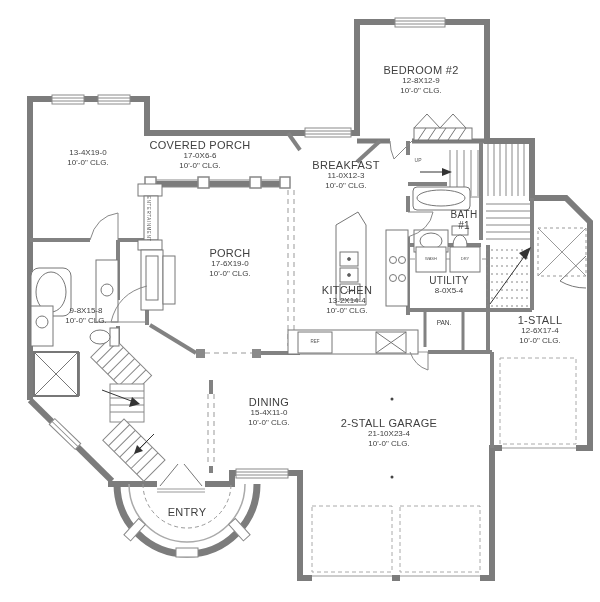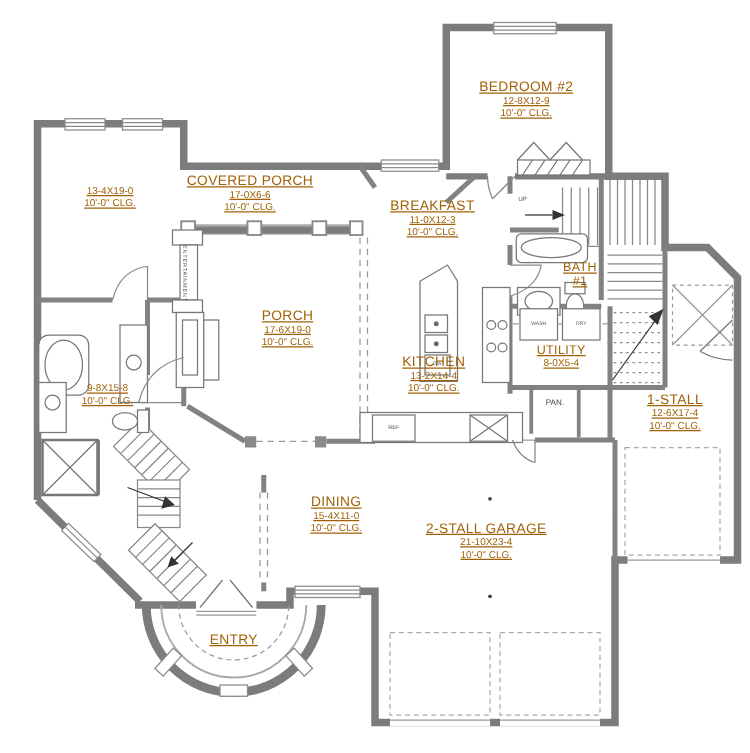--- a/index.html
+++ b/index.html
@@ -1,19 +1,19 @@
 <!DOCTYPE html>
 <html><head>
 <meta charset="utf-8">
 <style>
   html,body{margin:0;padding:0;background:#fff;}
   #plan{position:relative;width:600px;height:602px;background:#ffffff;overflow:hidden;
         font-family:"Liberation Sans",sans-serif;}
   #plan svg{position:absolute;left:0;top:0;}
-  .room-label{position:absolute;transform:translateX(-50%);text-align:center;color:#a16207;text-decoration:underline;}
+  .room-label{position:absolute;transform:translateX(-50%);text-align:center;color:#404040;}
   .rname{font-size:11px;line-height:1.12;letter-spacing:.3px;white-space:normal;}
   .rname.sm{font-size:10px;}
   .rdims{font-size:8px;line-height:1.25;}
   .rclg{font-size:8px;line-height:1.25;}
   .tiny{position:absolute;color:#555;text-align:center;line-height:1;}
   .vert{writing-mode:vertical-rl;letter-spacing:.6px;}
 </style>
 </head>
 <body>
 

